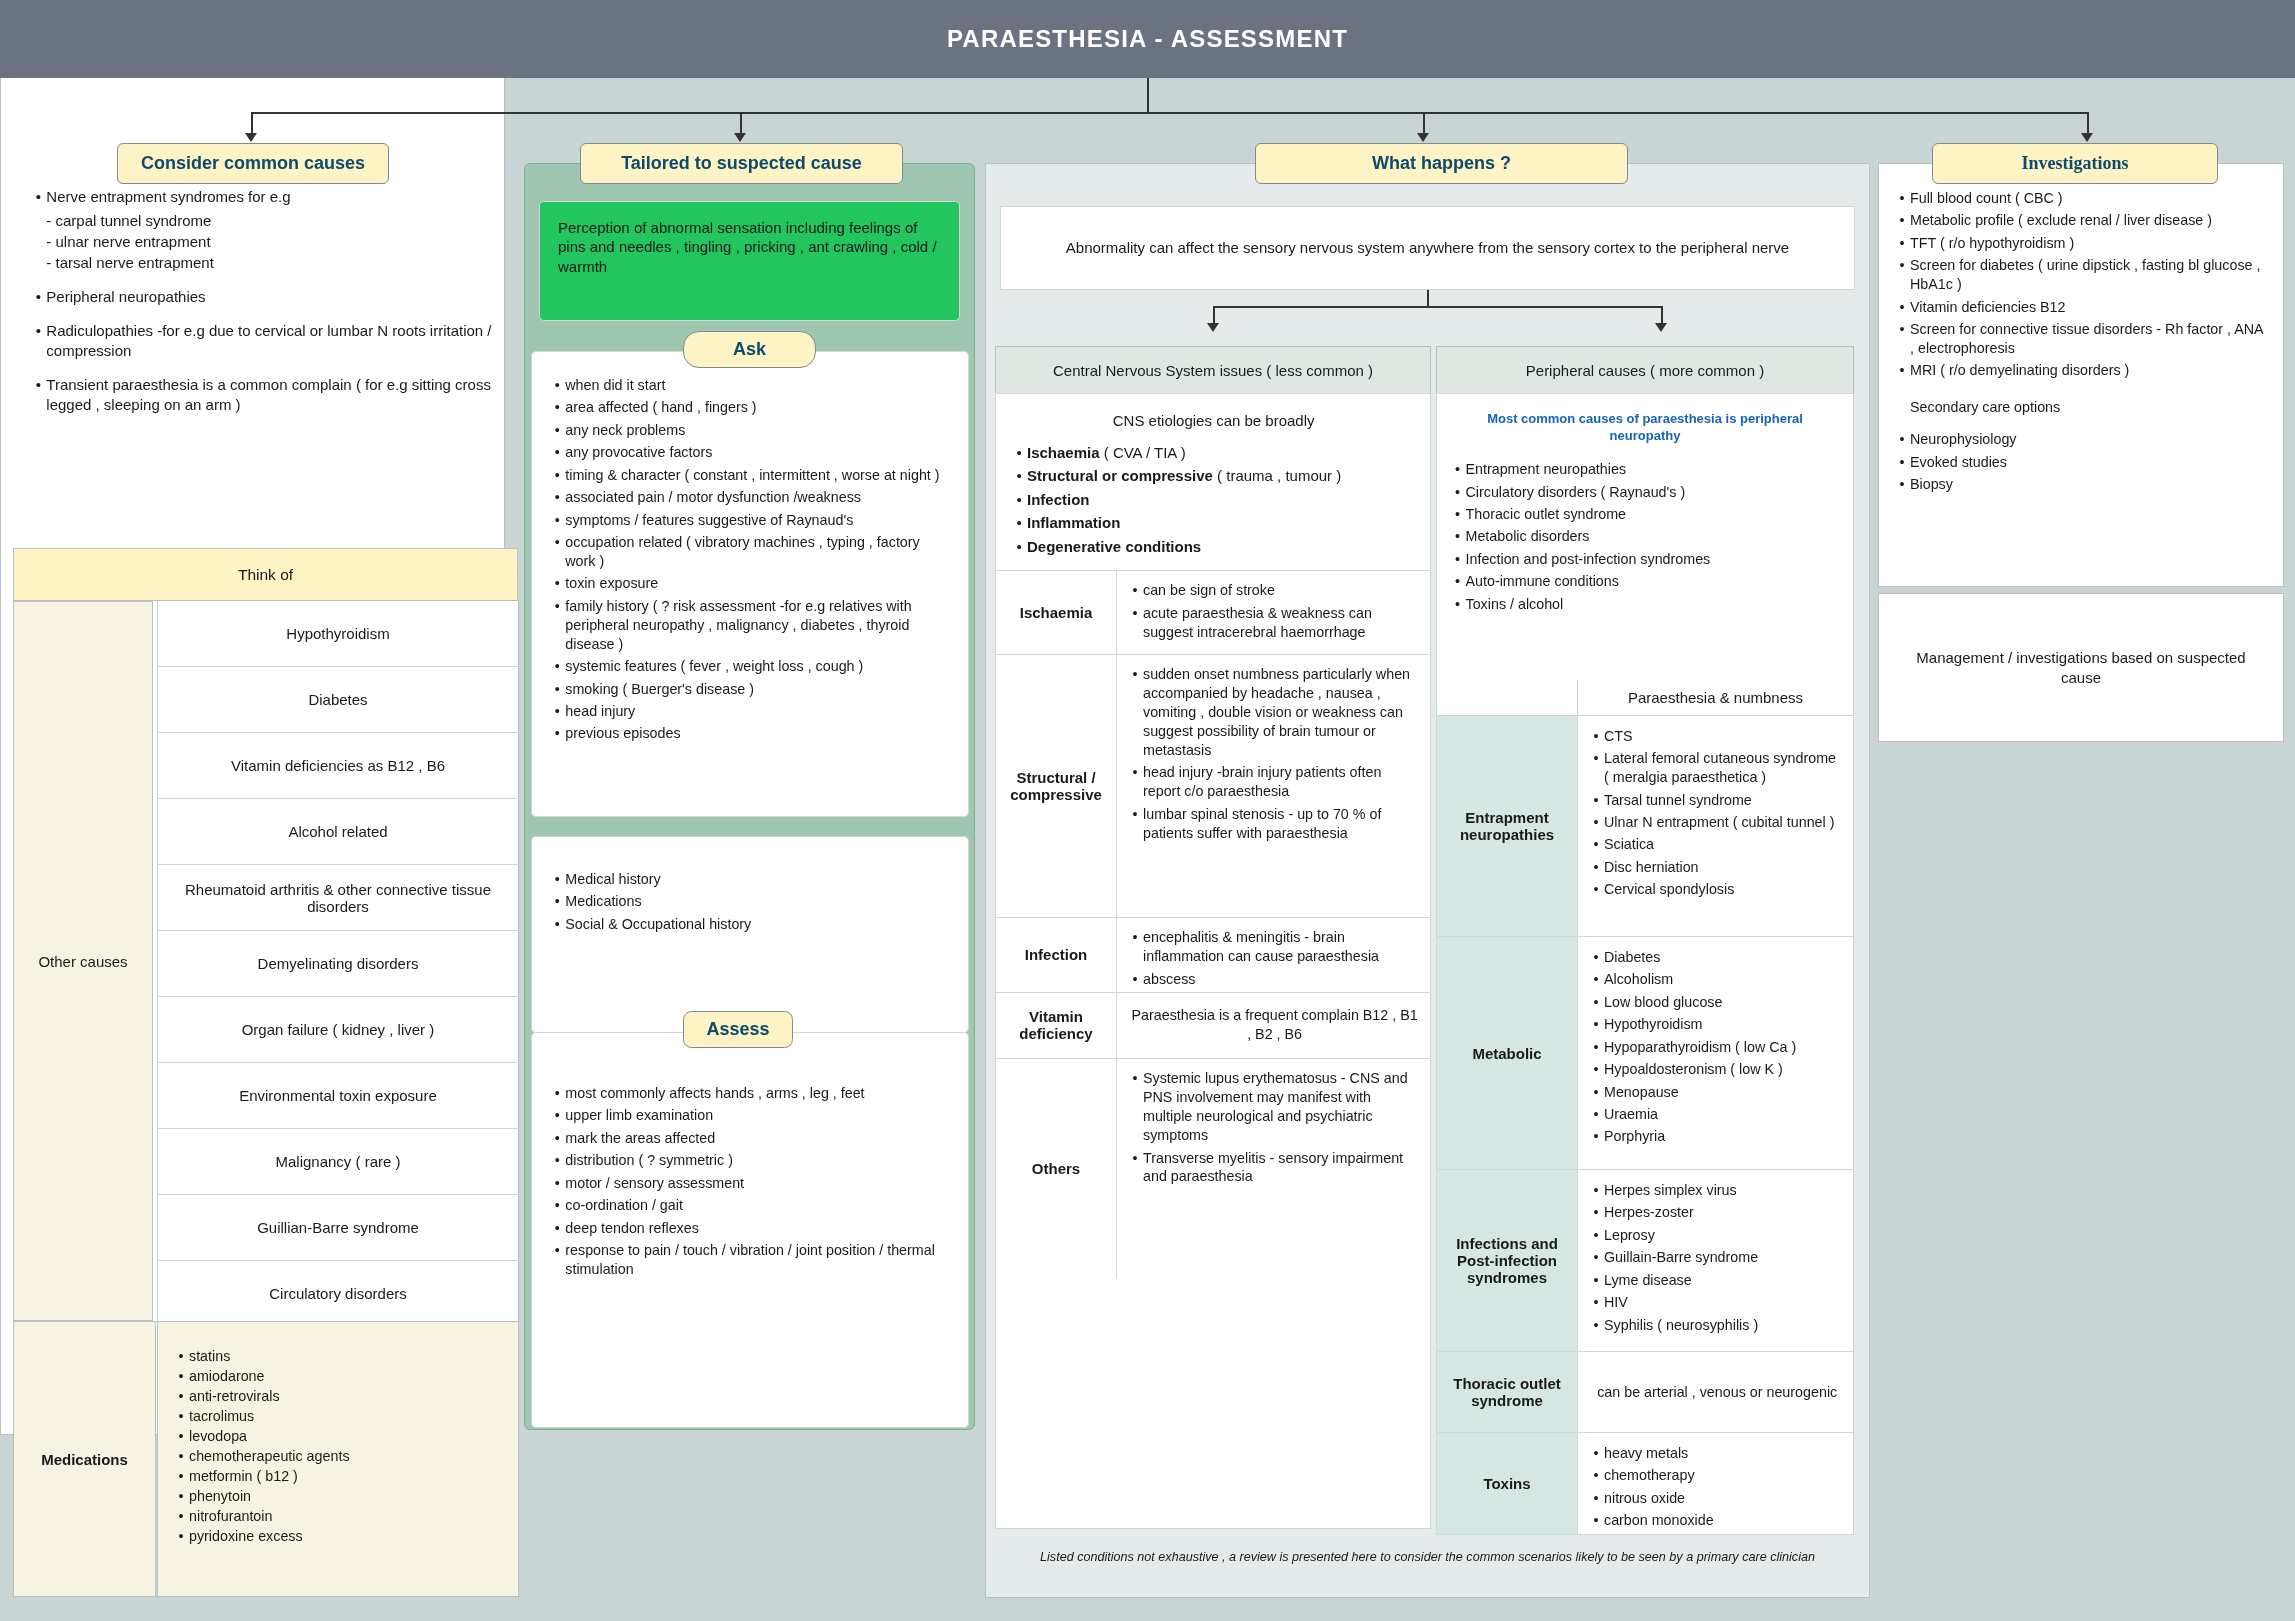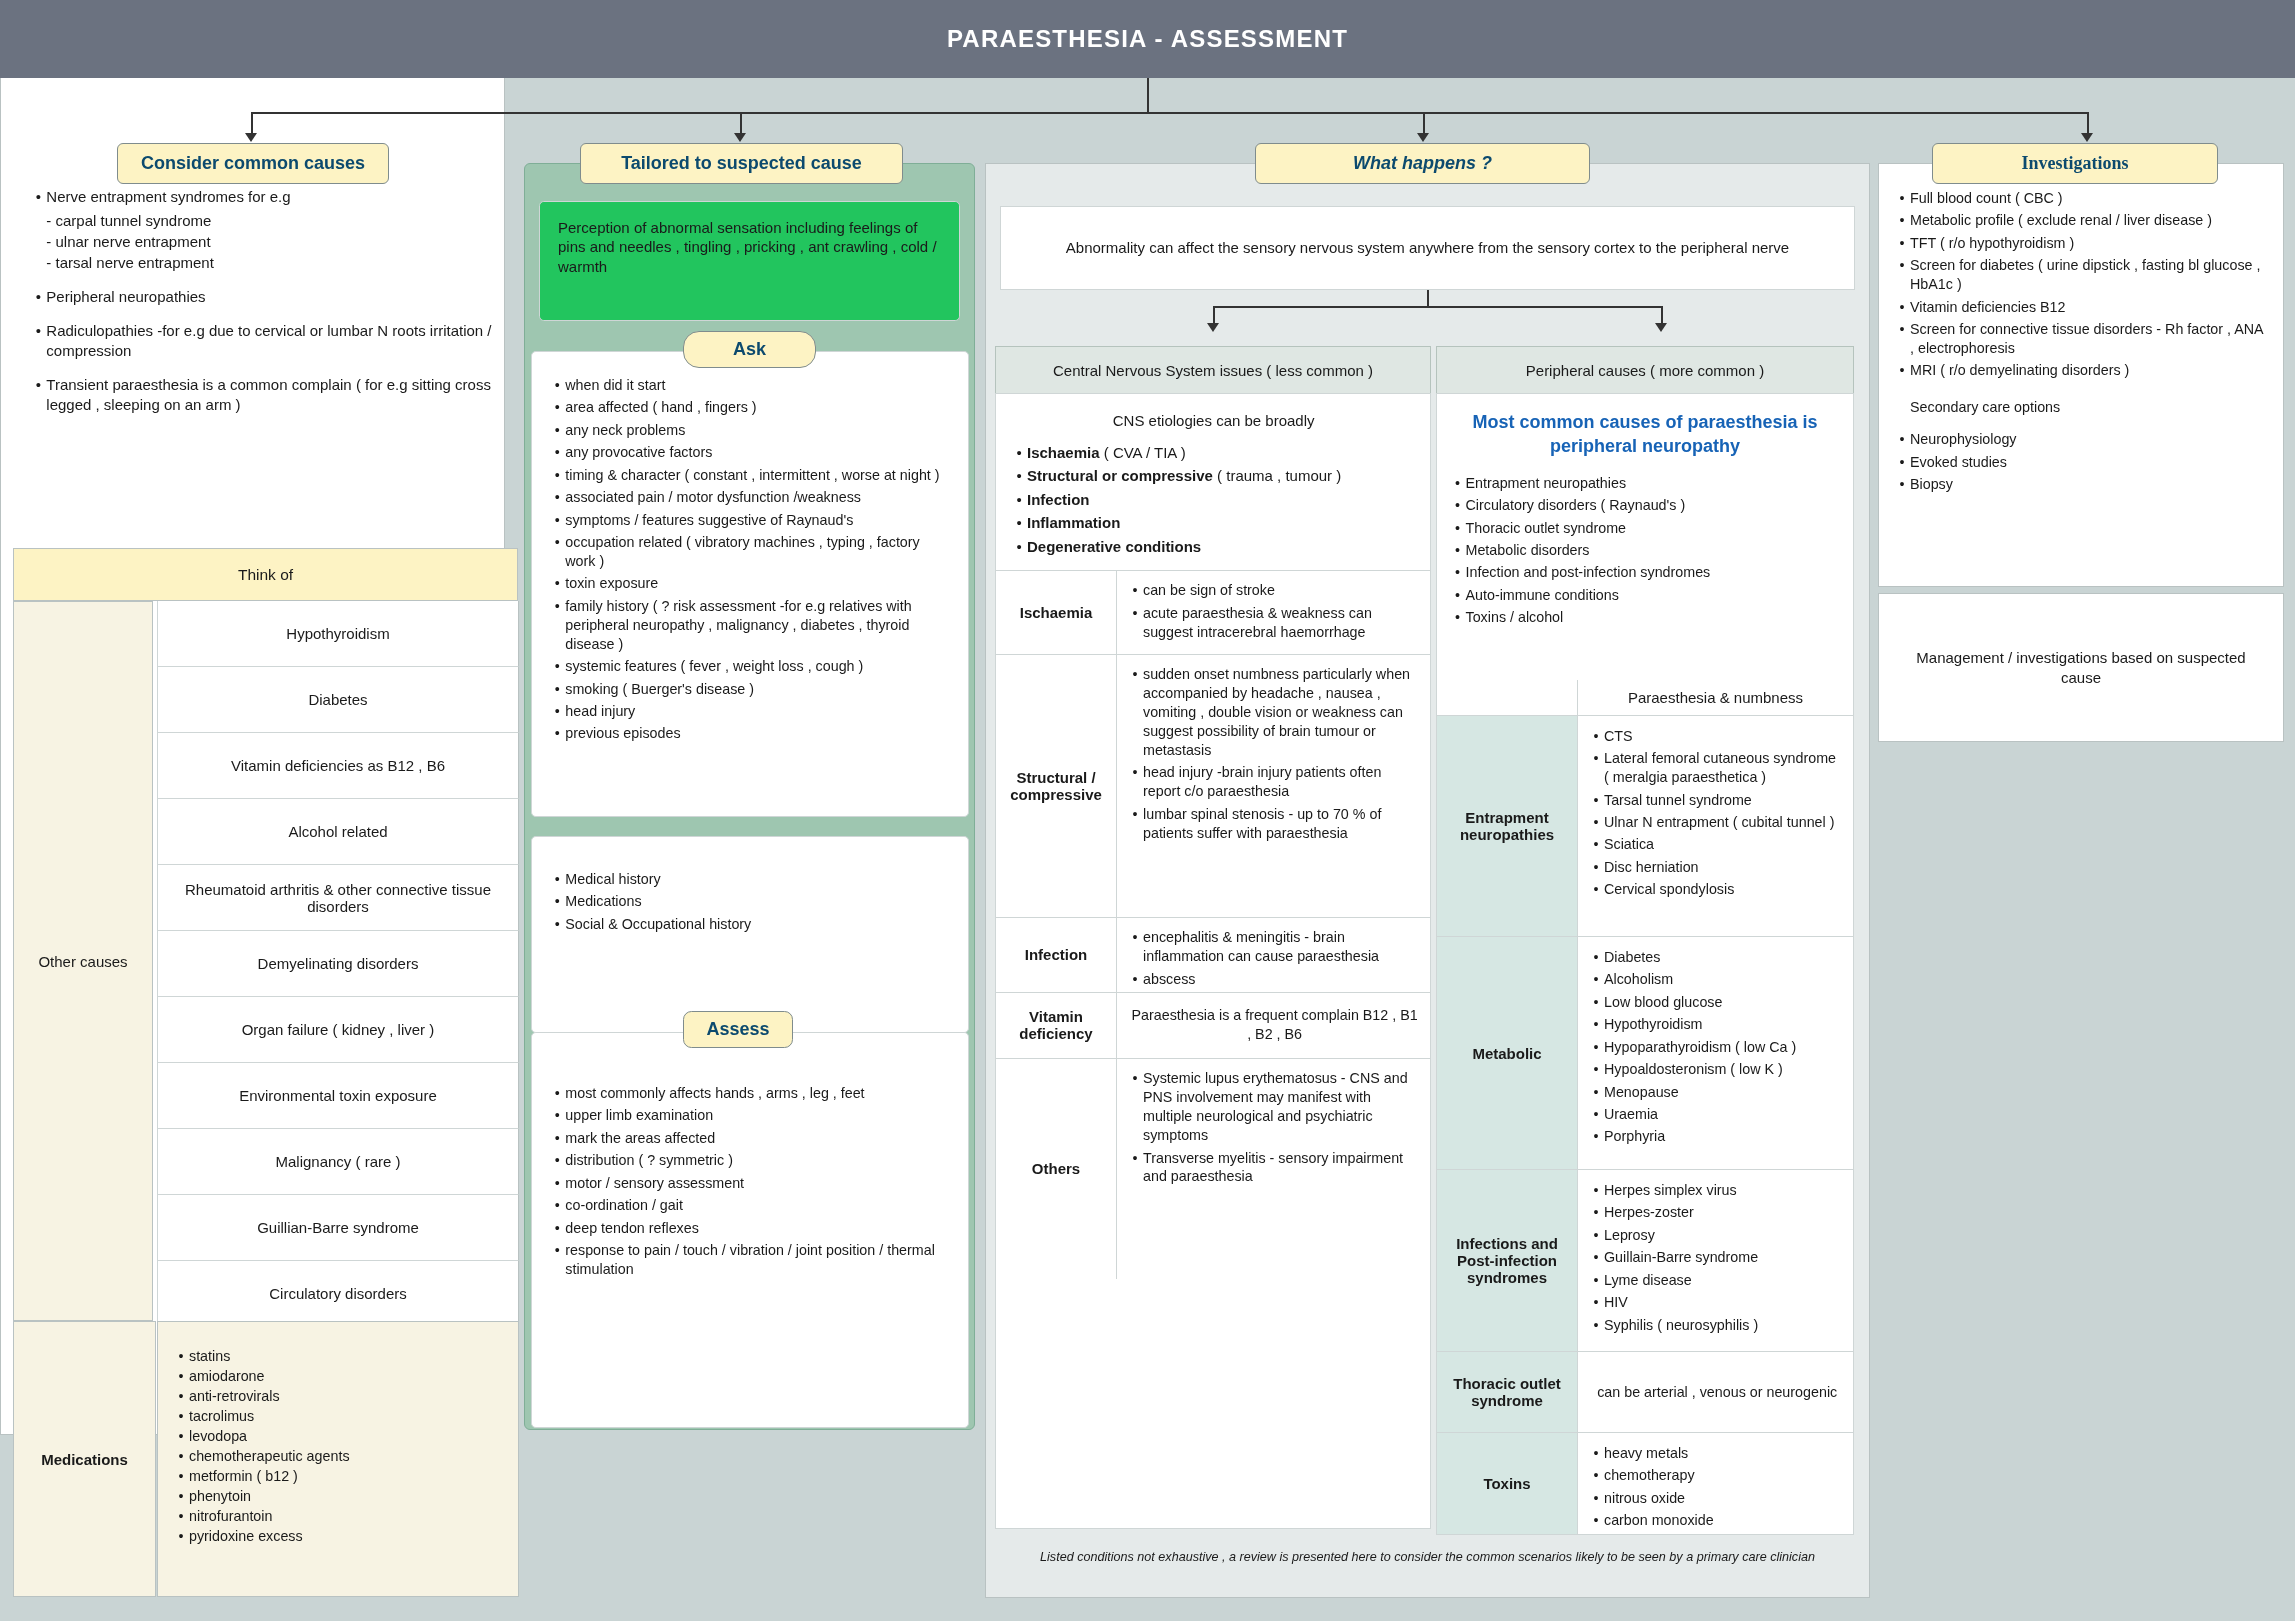--- a/index.html
+++ b/index.html
@@ -54,42 +54,42 @@
   #c2-head { left:580px; top:143px; width:323px; height:41px; }
   #c2-outer { position:absolute; left:524px; top:163px; width:451px; height:1267px; background:#9ec6b0; border:0.6px solid #7fae97; border-radius:6px; }
   #c2-b1 { position:absolute; left:539px; top:201px; width:421px; height:120px; background:#22c55e; border:0.6px solid #cfd6d6; border-radius:4.8px; padding:15.5px 18px; }
   #ask-pill { position:absolute; left:683px; top:331px; width:133px; height:37px; border-radius:16px; }
   #c2-b2 { position:absolute; left:531px; top:351px; width:438px; height:466px; background:#fff; border:0.6px solid #cfd6d6; border-radius:4.8px; padding:24px 15.5px 0 20.3px;}
   #c2-b3 { position:absolute; left:531px; top:836px; width:438px; height:197px; background:#fff; border:0.6px solid #cfd6d6; border-radius:4.8px; padding:33px 15.5px 0 20.3px;}
   #assess-pill { position:absolute; left:683px; top:1011px; width:110px; height:37px; border-radius:8.4px; }
   #c2-b4 { position:absolute; left:531px; top:1032px; width:438px; height:396px; background:#fff; border:0.6px solid #cfd6d6; border-radius:4.8px; padding:51px 15.5px 0 20.3px;}
 
   
-  #c3-head { left:1255px; top:143px; width:335px; height:41px;font-style:italic; }
+  #c3-head { left:1255px; top:143px; width:373px; height:41px; }
   #c3-outer { position:absolute; left:985px; top:163px; width:885px; height:1435px; background:#e5eaea; border:0.6px solid #b9c2c2; }
   #c3-top { position:absolute; left:1000px; top:206px; width:855px; height:84px; background:#fff; border:0.6px solid #cfd6d6; display:flex; align-items:center; justify-content:center; text-align:center; padding:0 24px;}
   #cns-head { position:absolute; left:995px; top:346px; width:436px; height:48px; background:#dfe7e3; border:0.6px solid #b5c3bd; display:flex; align-items:center; justify-content:center; font-size:15px;}
   #per-head { position:absolute; left:1436px; top:346px; width:418px; height:48px; background:#dfe7e3; border:0.6px solid #b5c3bd; display:flex; align-items:center; justify-content:center; font-size:15px;}
   #cns-body { position:absolute; left:995px; top:393px; width:436px; height:1136px; background:#fff; border:0.6px solid #cfd6d6; }
   #cns-broad { padding:16.7px 16.7px 0 18px; }
   .cns-row { display:flex; border-top:0.6px solid #cfd6d6; }
   .cns-lbl { width:120px; display:flex; align-items:center; justify-content:center; text-align:center; font-size:15px; font-weight:bold; padding:6px 4.8px; background:#fff;}
   .cns-val { flex:1; border-left:0.6px solid #cfd6d6; padding:10.8px 10.8px 10.8px 13px; }
   #per-body { position:absolute; left:1436px; top:393px; width:418px; }
   #per-blue { background:#fff; border:0.6px solid #cfd6d6; border-bottom:none; padding:15.5px 15.5px 0 15.5px; height:287px;}
   .per-row { display:flex; border:0.6px solid #cfd6d6; border-top:none; background:#fff;}
   .per-lbl { width:140px; background:#d6e7e3; display:flex; align-items:center; justify-content:center; text-align:center; font-size:15px; font-weight:bold; padding:6px 6px;}
   .per-val { flex:1; border-left:0.6px solid #cfd6d6; padding:10.8px 9.6px 10.8px 13px; }
   #footnote { position:absolute; left:1000px; top:1548px; width:855px; text-align:center; font-size:12.6px; font-style:italic; line-height:1.45;}
 
   
   #c4-head { left:1932px; top:143px; width:286px; height:41px; }
   #c4-panel { position:absolute; left:1878px; top:163px; width:406px; height:424px; background:#fff; border:0.6px solid #b9c2c2; padding:25px 15.5px 0 18px;}
   #c4-panel2 { position:absolute; left:1878px; top:593px; width:406px; height:149px; background:#fff; border:0.6px solid #b9c2c2; display:flex; align-items:center; justify-content:center; text-align:center; padding:0 24px;}
-  .blue { color:#1763b6; font-weight:bold; text-align:center; font-size:18px; line-height:1.35;}
+  .blue { color:#1763b6; font-weight:bold; text-align:center; font-size:13px; line-height:1.35;}
   .ctr { text-align:center; }
   b { font-weight:bold; }
 </style>
 </head>
 <body>
 
 <div class="title-bar">
   <div class="t">PARAESTHESIA  -  ASSESSMENT</div>
 </div>
 

